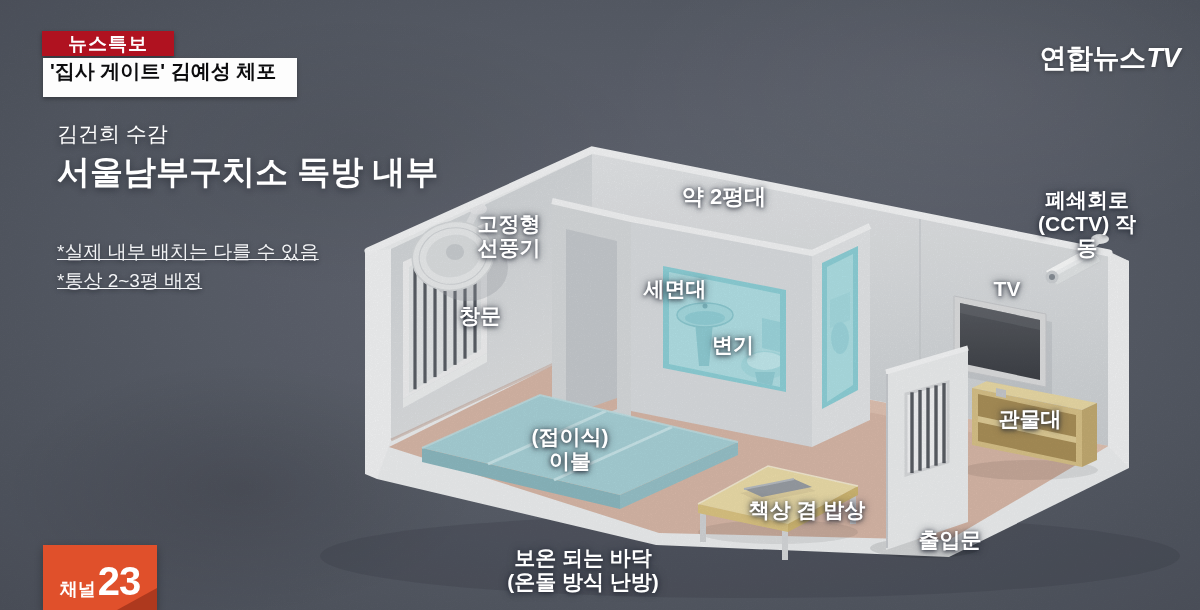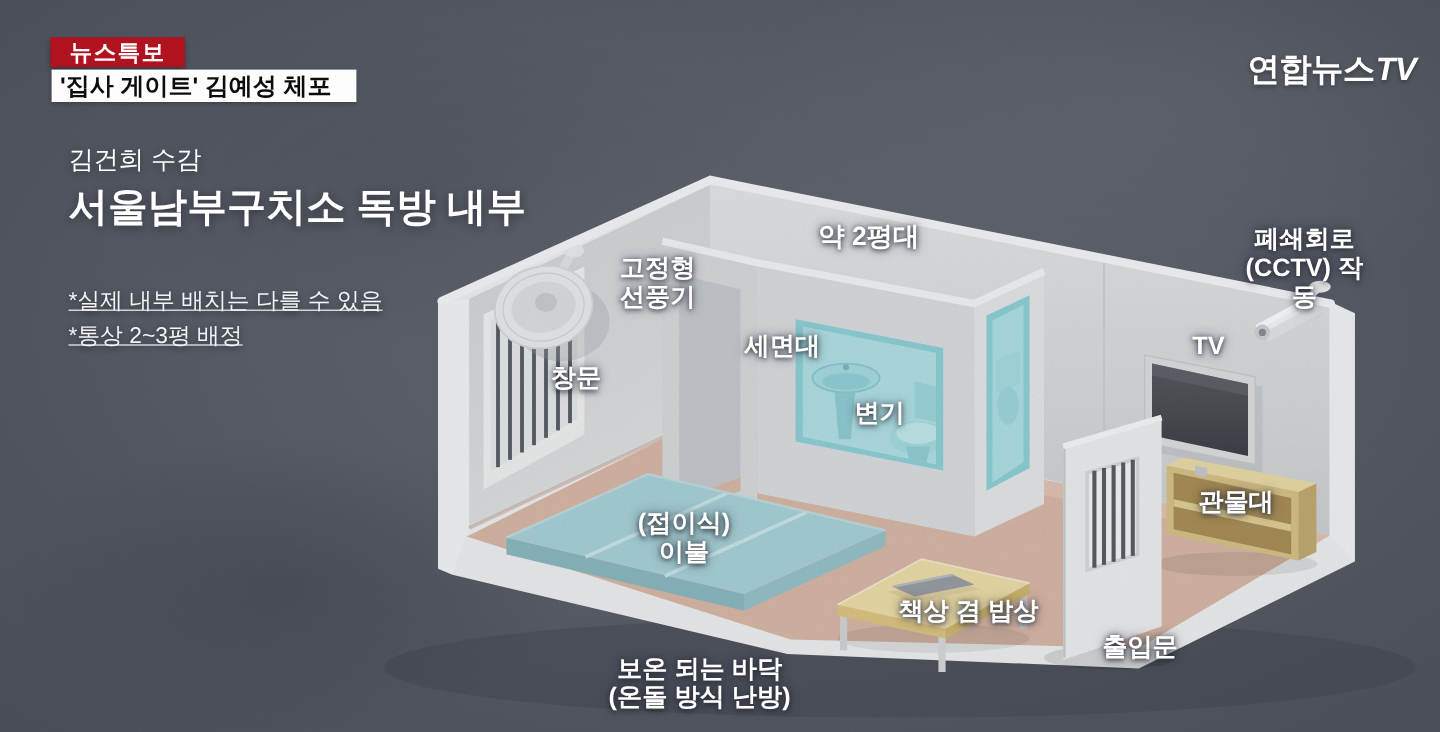--- a/index.html
+++ b/index.html
@@ -8,29 +8,29 @@
     font-family:"Liberation Sans","DejaVu Sans",sans-serif;
     background:
       radial-gradient(ellipse 340px 180px at 20% 80%, rgba(0,0,0,.12), transparent 70%),
       radial-gradient(ellipse 500px 240px at 80% 15%, rgba(255,255,255,.05), transparent 70%),
       radial-gradient(ellipse 420px 200px at 30% 25%, rgba(0,0,0,.07), transparent 70%),
       radial-gradient(ellipse at 52% 45%, #666b76 0%, #595e69 55%, #4d525c 100%);
   }
   .room-svg{position:absolute;left:0;top:0;}
   
   .badge-breaking{
-    position:absolute;left:42px;top:31px;width:112px;height:25px;
+    position:absolute;left:42px;top:31px;width:132px;height:25px;
     background:#b01220;color:#fff;font-size:19px;font-weight:bold;
     display:flex;align-items:center;justify-content:center;letter-spacing:1px;
     box-shadow:0 2px 4px rgba(0,0,0,.35);
   }
   .bar-headline{
     position:absolute;left:43px;top:58px;min-width:238px;height:27px;
     background:#fdfdfd;color:#0c0c0e;font-size:20px;font-weight:bold;
-    display:flex;align-items:center;padding:0 9px 0 7px;white-space:nowrap;
+    display:flex;align-items:center;padding:0 9px 12px 7px;white-space:nowrap;
     box-shadow:0 2px 4px rgba(0,0,0,.3);
   }
   .logo{
     position:absolute;right:20px;top:40px;color:#fff;font-size:27px;font-weight:bold;
     letter-spacing:-.5px;text-shadow:0 1px 4px rgba(0,0,0,.35);white-space:nowrap;
   }
   .logo .tv{font-style:italic;margin-left:1px;}
   
   .title{position:absolute;left:57px;top:120px;color:#fff;
     text-shadow:0 2px 7px rgba(10,14,22,.45);}
@@ -248,31 +248,37 @@
 
   <div class="title">
     <div class="l1">김건희 수감</div>
     <div class="l2">서울남부구치소 독방 내부</div>
   </div>
   <div class="notes">
     <div>*실제 내부 배치는 다를 수 있음</div>
     <div>*통상 2~3평 배정</div>
   </div>
 
-  <div class="dlabel" style="left:548px;top:236px;text-align:right;">고정형
+  <div class="dlabel" style="left:509px;top:236px;text-align:right;">고정형
 선풍기</div>
   <div class="dlabel" style="left:724px;top:197px;font-size:22px;">약 2평대</div>
   <div class="dlabel" style="left:480px;top:316px;">창문</div>
-  <div class="dlabel" style="left:638px;top:289px;padding-left:28px;">세면대</div>
+  <div class="dlabel" style="left:661px;top:289px;padding-left:28px;">세면대</div>
   <div class="dlabel" style="left:733px;top:345px;">변기</div>
   <div class="dlabel" style="left:1087px;top:224px;">폐쇄회로
 (CCTV) 작동</div>
   <div class="dlabel" style="left:1007px;top:289px;">TV</div>
   <div class="dlabel" style="left:1030px;top:419px;">관물대</div>
   <div class="dlabel" style="left:570px;top:449px;">(접이식)
 이불</div>
   <div class="dlabel" style="left:807px;top:510px;">책상 겸 밥상</div>
   <div class="dlabel" style="left:950px;top:540px;text-align:center;">출입문</div>
   <div class="dlabel" style="left:583px;top:554px;margin-top:16px;">보온 되는 바닥
 (온돌 방식 난방)</div>
 
+  <div class="badge-channel">
+    <div class="inner">
+      <span class="prefix">채널</span>
+      <span class="num">23</span>
+    </div>
+  </div>
 
 </div>
 
 </body></html>

